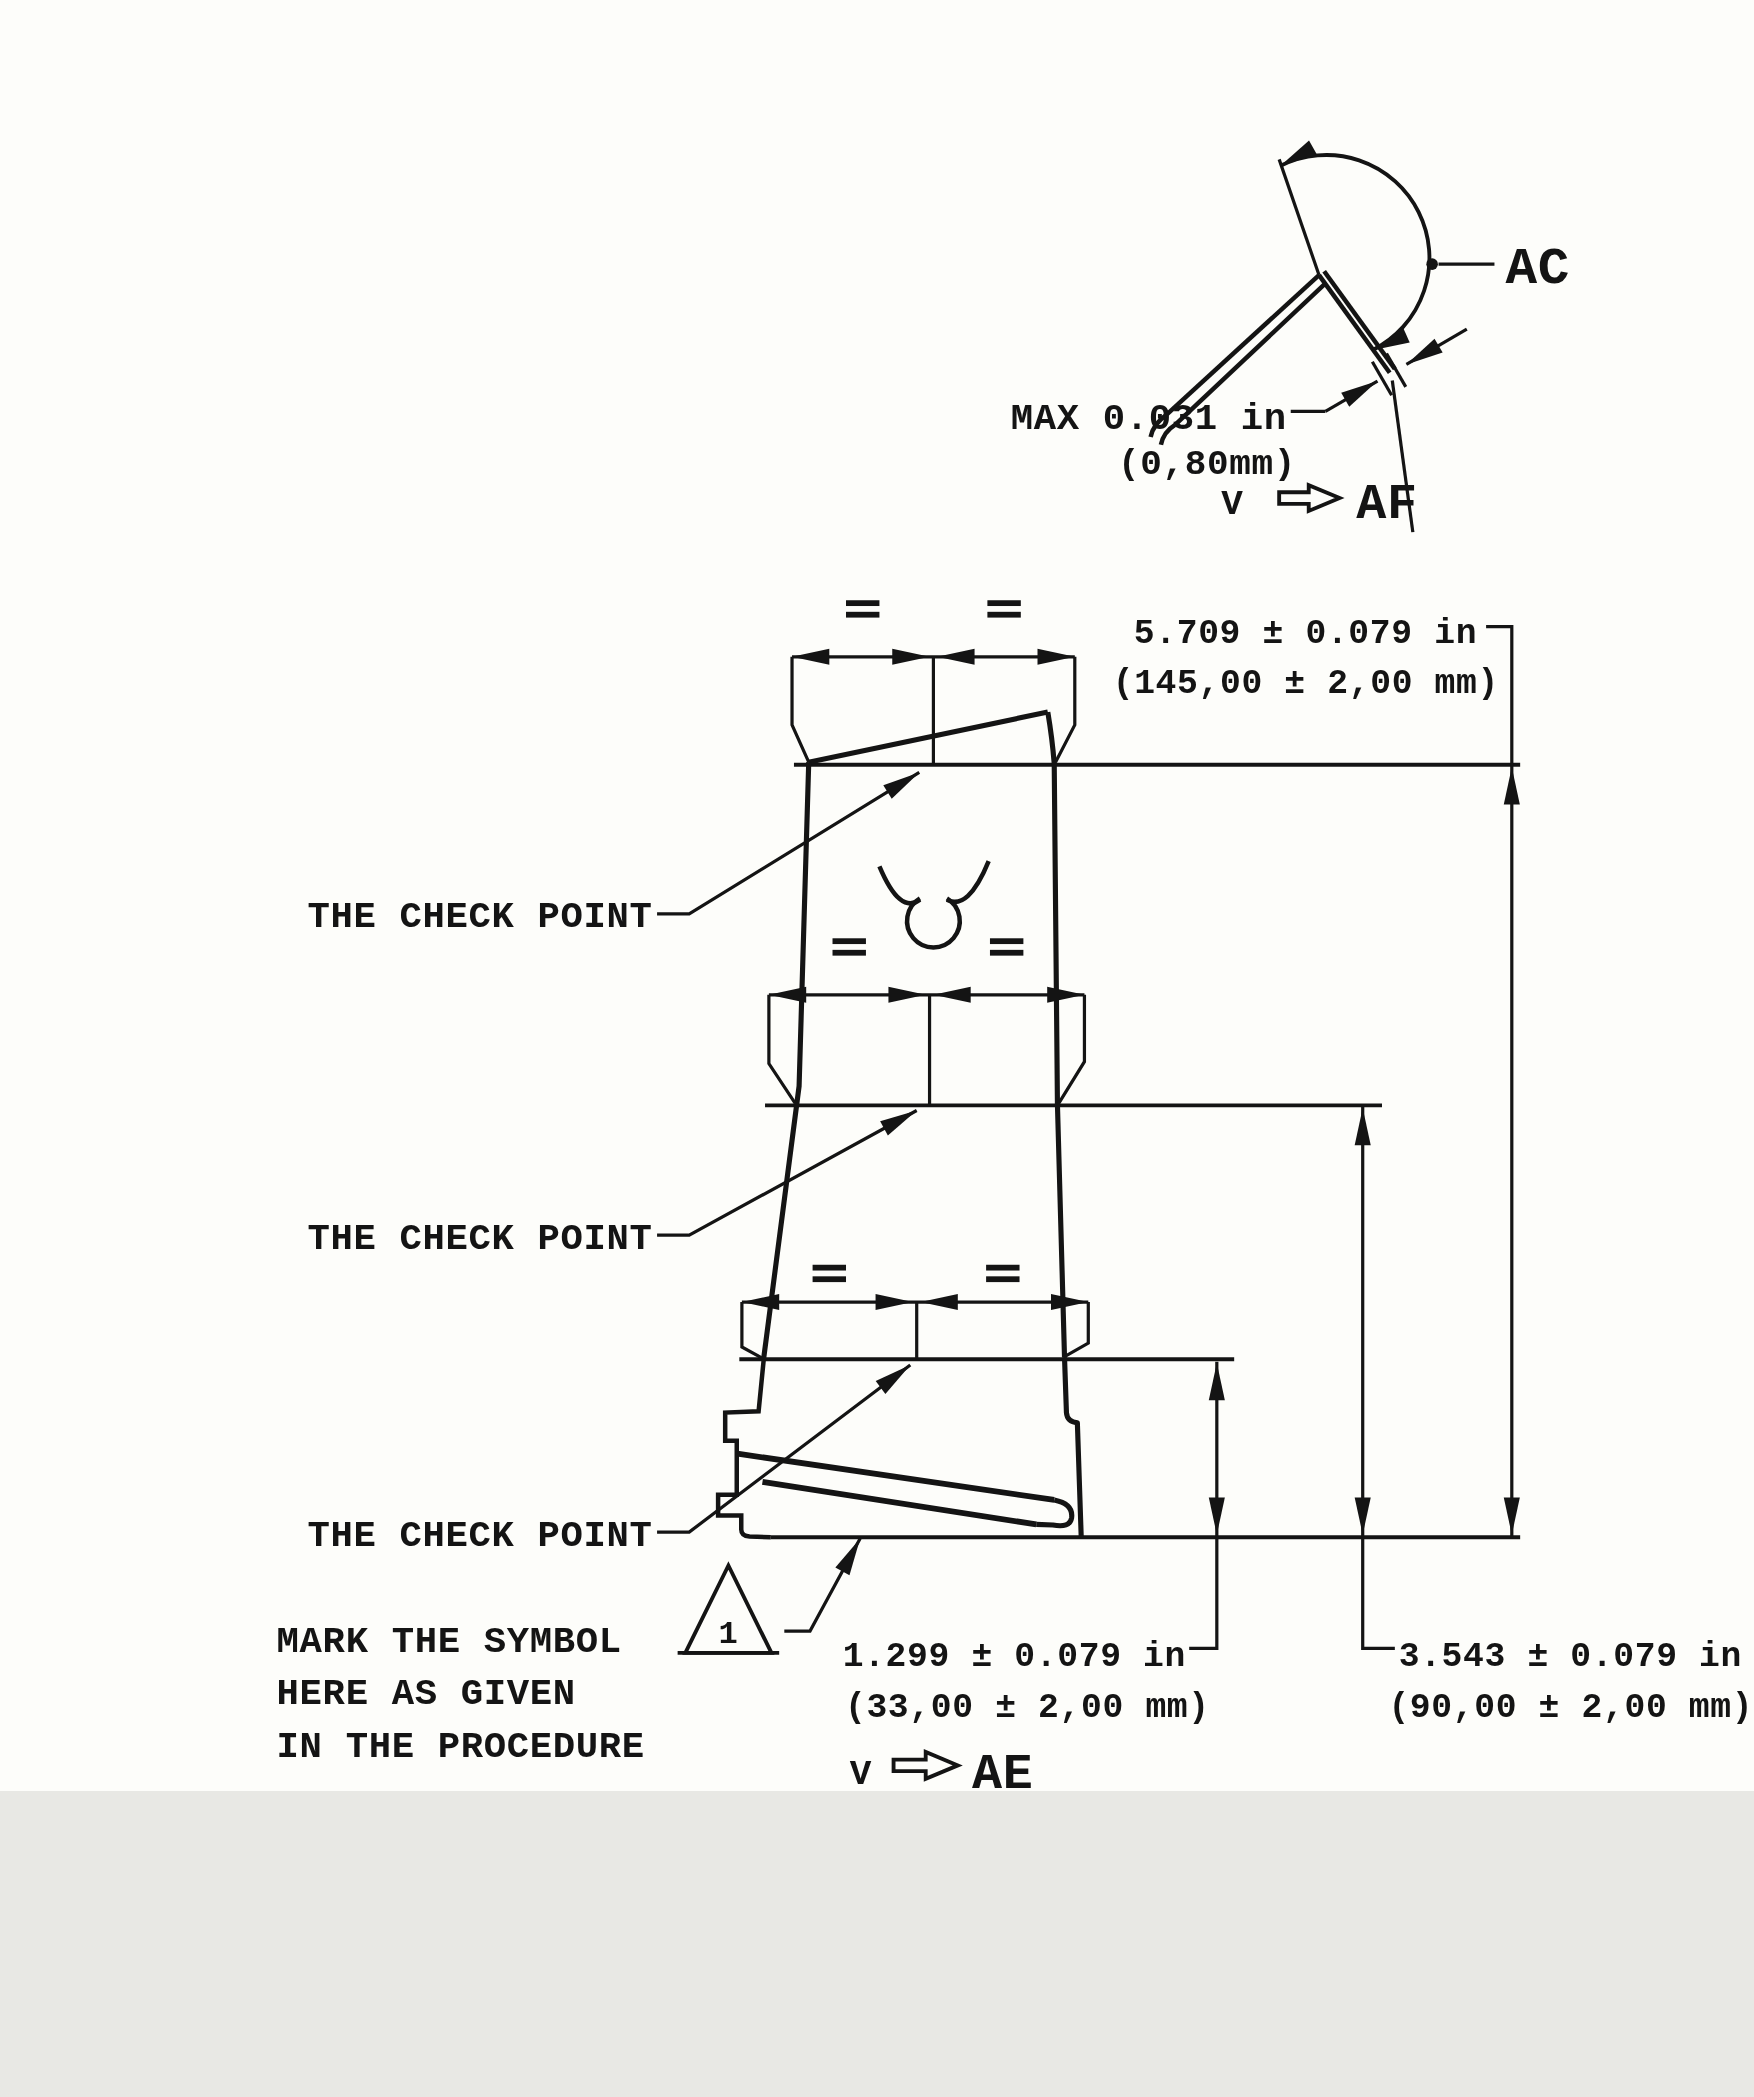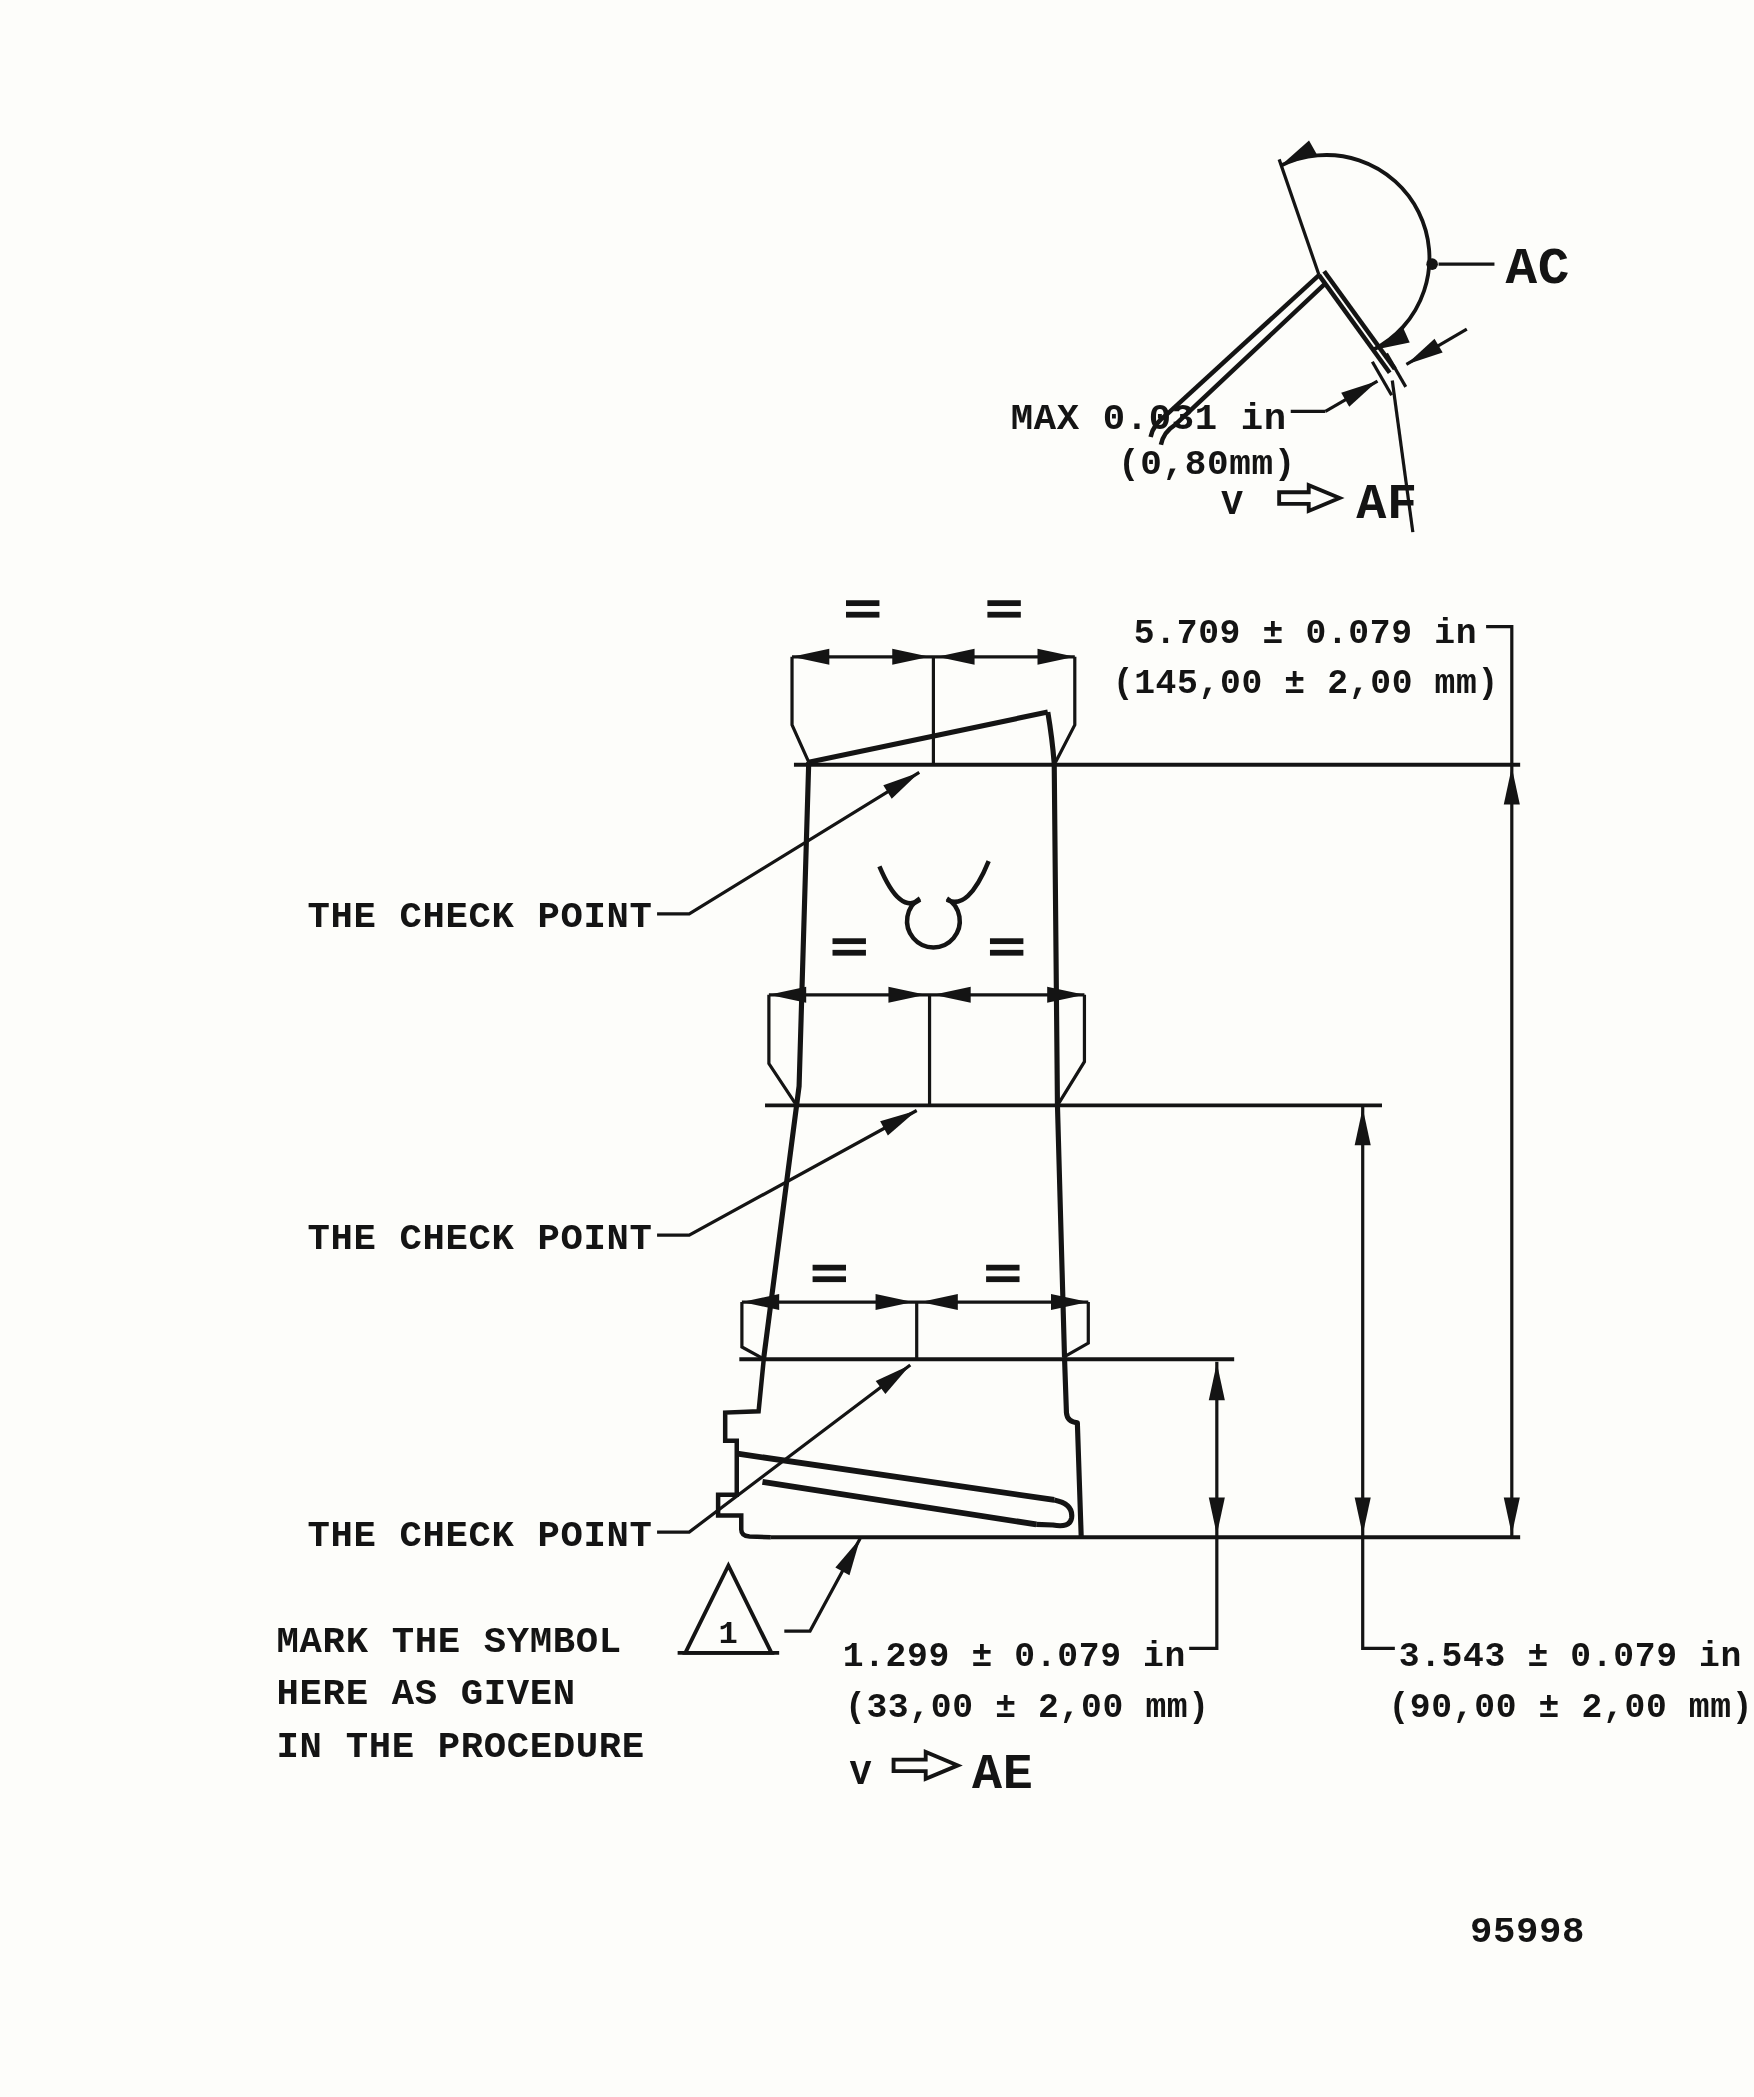--- a/index.html
+++ b/index.html
@@ -1,18 +1,18 @@
 <!DOCTYPE html>
 <html style="font-size:10.3px"><head>
 <meta charset="utf-8">
 <style>
   html,body{margin:0;padding:0;background:#e8e8e4;}
   .page{
     position:relative;
-    width:1755px;height:2097px;
+    width:1755px;height:1791px;
     background:#fdfdfa;
     font-family:"Liberation Mono","DejaVu Sans Mono",monospace;
   }
   svg{display:block;width:1755px;height:2097px;}
   .ink{stroke:#141414;fill:none;}
   .w5{stroke-width:5;}
   .w6{stroke-width:6;}
   .w7{stroke-width:7;}
   .w8{stroke-width:8;stroke-linejoin:round;}
   .w9{stroke-width:9;stroke-linejoin:round;}

